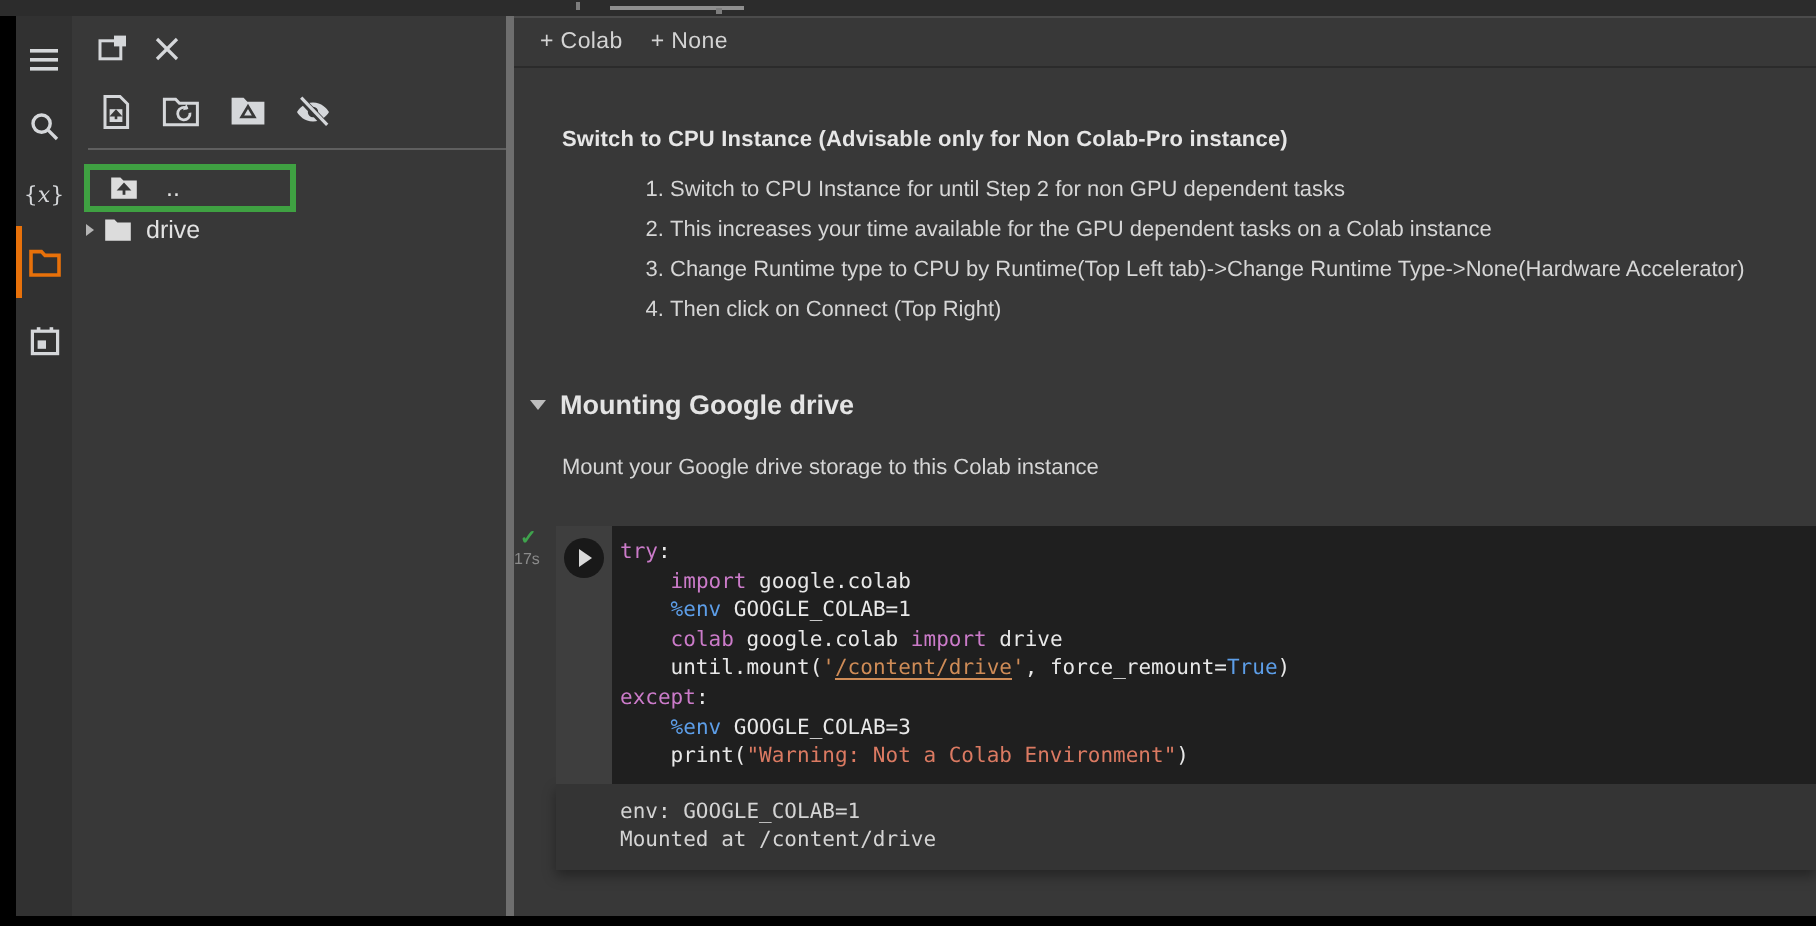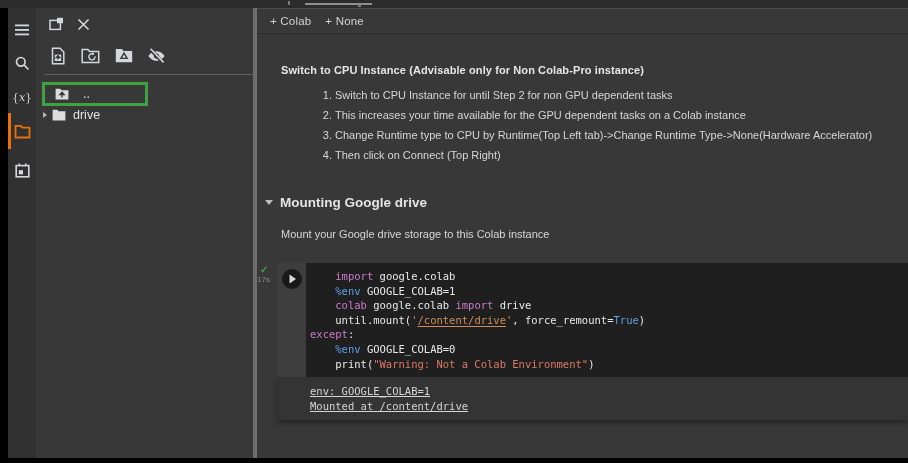--- a/index.html
+++ b/index.html
@@ -81,21 +81,21 @@
   .tok-kw { color:#cb7bc9; }
   .tok-mg { color:#5d9ee8; }
   .tok-cn { color:#5d9ee8; }
   .tok-st { color:#db7a62; }
   .tok-or { color:#cf8c57; }
   .tok-lk { color:#cf8c57; text-decoration:underline; text-underline-offset:2px; }
 
   .output-block { margin-left:21px; background:#343434; padding:7px 8px 7px 32px;
                   font-family:"DejaVu Sans Mono", monospace; font-size:10.5px; line-height:14.5px;
                   color:#d4d4d4; box-shadow:0 3px 6px rgba(0,0,0,.35); }
-  .output-line { white-space:pre;text-decoration:underline; }
+  .output-line { white-space:pre; }
 </style>
 </head>
 <body>
 
 <div class="screen">
 
   <div class="top-strip">
     <div class="frag-tick1"></div>
     <div class="frag-line"></div>
     <div class="frag-tick2"></div>
@@ -249,26 +249,27 @@
           </div>
           <div class="cell">
             <div class="cell-gutter">
               <div class="run-btn">
                 <svg width="9" height="10" viewBox="0 0 9 10">
                     <polygon points="1.5,0.5 1.5,9.5 8,5" fill="#dadada"></polygon>
                   </svg>
               </div>
             </div>
             <div class="code-pre">
+                <div class="code-line"><span class="tok-kw">try</span><span class="tok-pl">:</span></div>
                 <div class="code-line"><span class="tok-pl">    </span><span class="tok-kw">import</span><span class="tok-pl"> google.colab</span></div>
                 <div class="code-line"><span class="tok-pl">    </span><span class="tok-mg">%env</span><span class="tok-pl"> GOOGLE_COLAB=1</span></div>
                 <div class="code-line"><span class="tok-pl">    </span><span class="tok-kw">colab</span><span class="tok-pl"> google.colab </span><span class="tok-kw">import</span><span class="tok-pl"> drive</span></div>
                 <div class="code-line"><span class="tok-pl">    until.mount(</span><span class="tok-or">'</span><span class="tok-lk">/content/drive</span><span class="tok-or">'</span><span class="tok-pl">, force_remount=</span><span class="tok-cn">True</span><span class="tok-pl">)</span></div>
                 <div class="code-line"><span class="tok-kw">except</span><span class="tok-pl">:</span></div>
-                <div class="code-line"><span class="tok-pl">    </span><span class="tok-mg">%env</span><span class="tok-pl"> GOOGLE_COLAB=0</span></div>
+                <div class="code-line"><span class="tok-pl">    </span><span class="tok-mg">%env</span><span class="tok-pl"> GOOGLE_COLAB=3</span></div>
                 <div class="code-line"><span class="tok-pl">    print(</span><span class="tok-st">"Warning: Not a Colab Environment"</span><span class="tok-pl">)</span></div>
               </div>
           </div>
         </div>
 
         <div class="output-block">
           <div class="output-line">env: GOOGLE_COLAB=1</div>
           <div class="output-line">Mounted at /content/drive</div>
         </div>
       </div>

